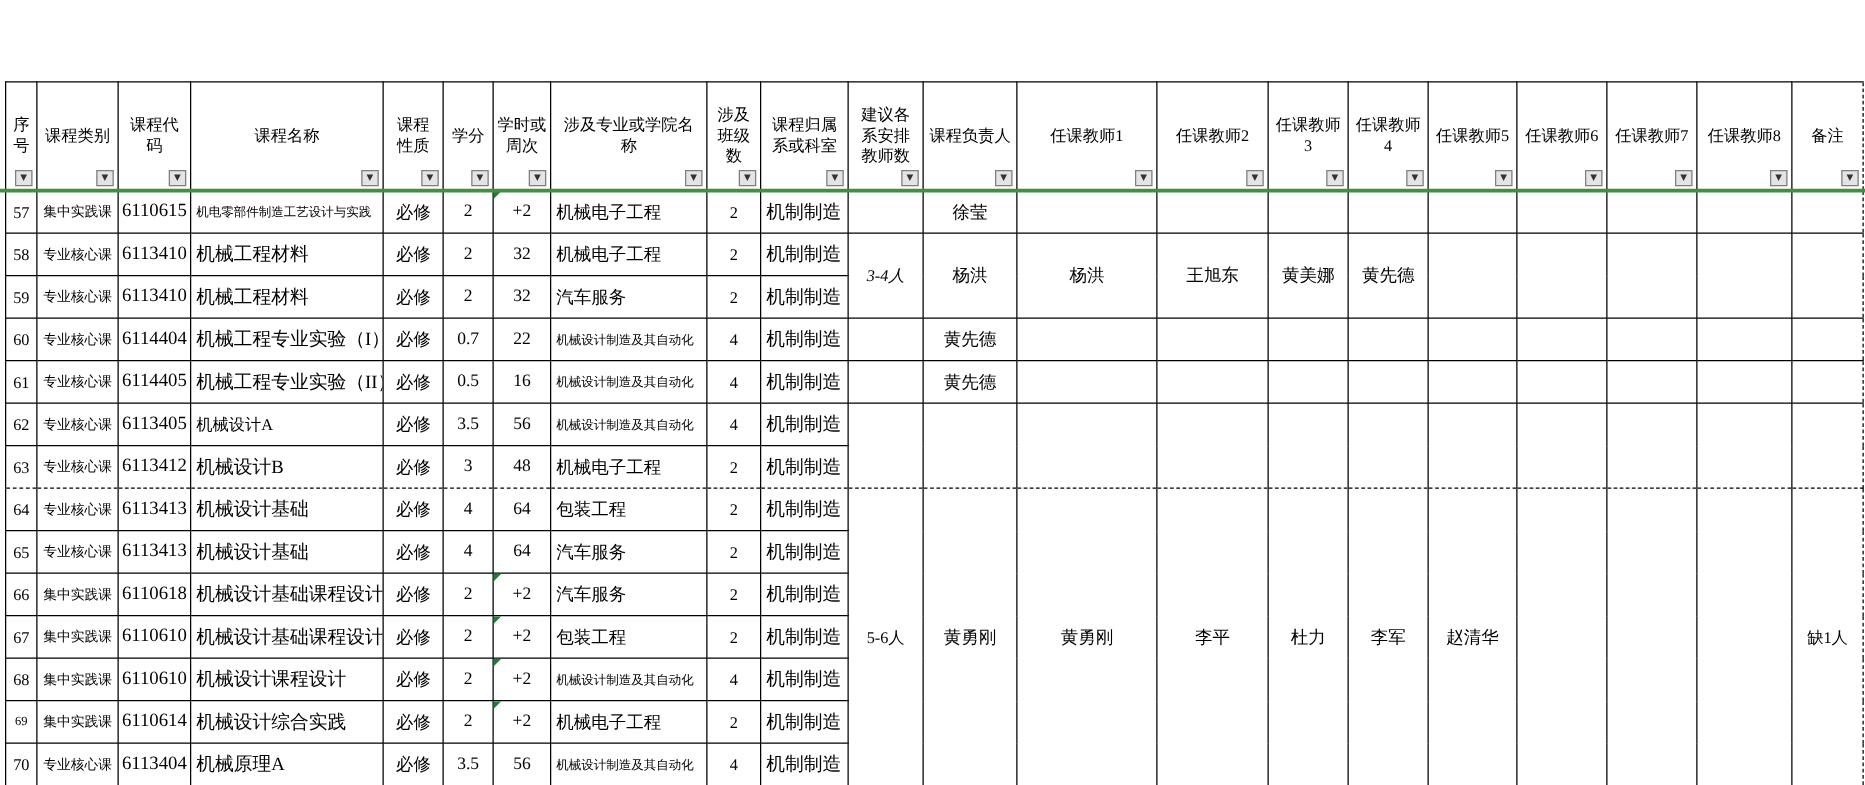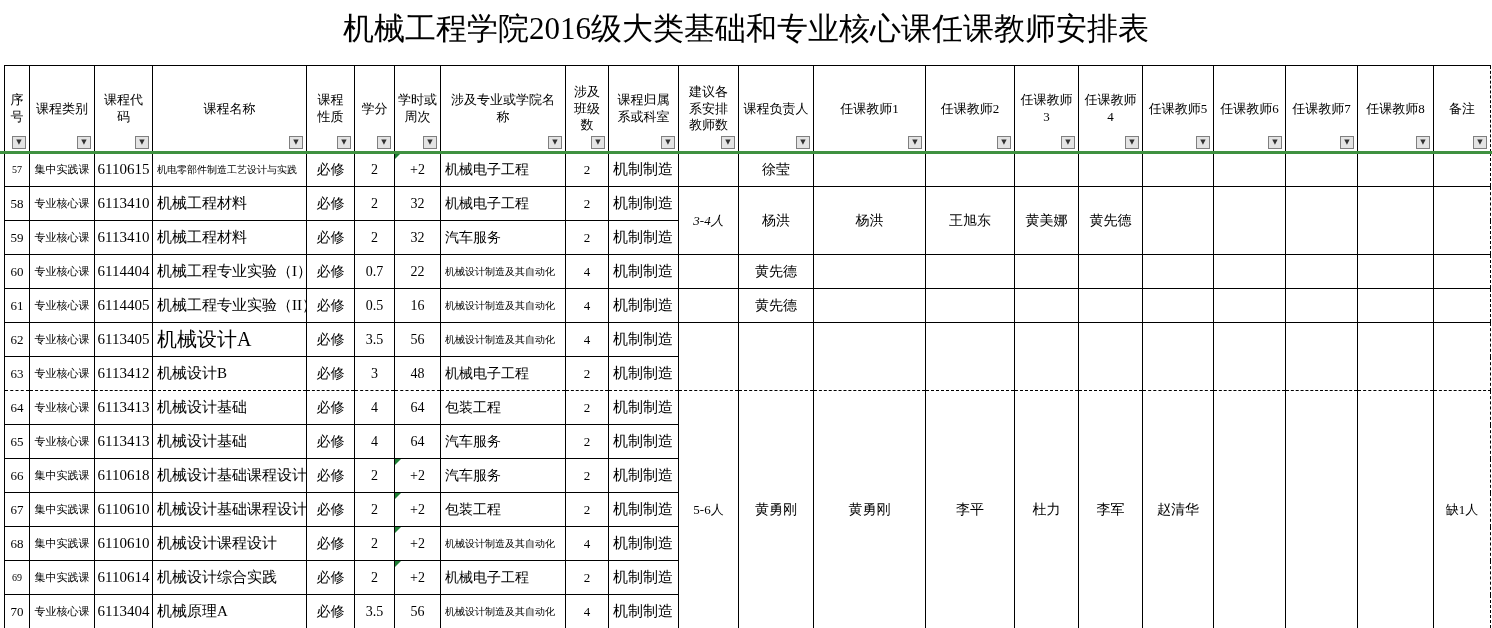--- a/index.html
+++ b/index.html
@@ -43,21 +43,20 @@
   }
   #frozen-line {
     position:absolute; left:0; top:151px; width:1492px; height:3px;
     background:var(--green,#3f9140);
   }
 </style>
 </head>
 <body>
 
 <div id="screen" data-name="spreadsheet-window">
-  <div id="title" data-name="sheet-title">机械工程学院2016级大类基础和专业核心课任课教师安排表</div>
 
   <table id="sheet" data-name="course-teacher-table">
     <colgroup id="cols">
         <col style="width: 25px;">
         <col style="width: 65px;">
         <col style="width: 58px;">
         <col style="width: 154px;">
         <col style="width: 48px;">
         <col style="width: 40px;">
         <col style="width: 46px;">
@@ -108,21 +107,21 @@
 4</span><span class="flt" data-name="filter-dropdown-icon">▼</span></th>
           <th data-name="col-header-teacher5"><span class="hlbl" data-name="col-header-label">任课教师5</span><span class="flt" data-name="filter-dropdown-icon">▼</span></th>
           <th data-name="col-header-teacher6"><span class="hlbl" data-name="col-header-label">任课教师6</span><span class="flt" data-name="filter-dropdown-icon">▼</span></th>
           <th data-name="col-header-teacher7"><span class="hlbl" data-name="col-header-label">任课教师7</span><span class="flt" data-name="filter-dropdown-icon">▼</span></th>
           <th data-name="col-header-teacher8"><span class="hlbl" data-name="col-header-label">任课教师8</span><span class="flt" data-name="filter-dropdown-icon">▼</span></th>
           <th data-name="col-header-note"><span class="hlbl" data-name="col-header-label">备注</span><span class="flt" data-name="filter-dropdown-icon">▼</span></th>
         </tr>
     </thead>
     <tbody id="tbody">
         <tr data-name="table-row">
-          <td data-name="cell-seq" class="" style="font-size: 10px;"><span data-name="cell-text">57</span></td>
+          <td data-name="cell-seq" class="" style="font-size: 13px;"><span data-name="cell-text">57</span></td>
           <td data-name="cell-category" class="" style="font-size: 11px;"><span data-name="cell-text">集中实践课</span></td>
           <td data-name="cell-code" class="" style="font-size: 15px;"><span data-name="cell-text">6110615</span></td>
           <td data-name="cell-name" class="al xs" style="font-size: 15px;"><span data-name="cell-text">机电零部件制造工艺设计与实践</span></td>
           <td data-name="cell-nature" class="" style="font-size: 14px;"><span data-name="cell-text">必修</span></td>
           <td data-name="cell-credits" class="" style="font-size: 14px;"><span data-name="cell-text">2</span></td>
           <td data-name="cell-hours" class="" style="font-size: 14px;"><span class="tri" data-name="cell-error-indicator-icon"></span><span data-name="cell-text">+2</span></td>
           <td data-name="cell-majors" class="al" style="font-size: 14px;"><span data-name="cell-text">机械电子工程</span></td>
           <td data-name="cell-class-count" class="" style="font-size: 13px;"><span data-name="cell-text">2</span></td>
           <td data-name="cell-dept" class="al" style="font-size: 15px;"><span data-name="cell-text">机制制造</span></td>
           <td data-name="cell-suggested" class="" style="font-size: 13px;"><span data-name="cell-text"></span></td>
@@ -215,21 +214,21 @@
           <td data-name="cell-teacher5" class="" style="font-size: 14px;"><span data-name="cell-text"></span></td>
           <td data-name="cell-teacher6" class="" style="font-size: 14px;"><span data-name="cell-text"></span></td>
           <td data-name="cell-teacher7" class="" style="font-size: 14px;"><span data-name="cell-text"></span></td>
           <td data-name="cell-teacher8" class="" style="font-size: 14px;"><span data-name="cell-text"></span></td>
           <td data-name="cell-note" class="" style="font-size: 13px;"><span data-name="cell-text"></span></td>
         </tr>
         <tr data-name="table-row">
           <td data-name="cell-seq" class="" style="font-size: 13px;"><span data-name="cell-text">62</span></td>
           <td data-name="cell-category" class="" style="font-size: 11px;"><span data-name="cell-text">专业核心课</span></td>
           <td data-name="cell-code" class="" style="font-size: 15px;"><span data-name="cell-text">6113405</span></td>
-          <td data-name="cell-name" class="al" style="font-size: 20px; margin-top: 16px;"><span data-name="cell-text">机械设计A</span></td>
+          <td data-name="cell-name" class="al" style="font-size: 13px; margin-top: 16px;"><span data-name="cell-text">机械设计A</span></td>
           <td data-name="cell-nature" class="" style="font-size: 14px;"><span data-name="cell-text">必修</span></td>
           <td data-name="cell-credits" class="" style="font-size: 14px;"><span data-name="cell-text">3.5</span></td>
           <td data-name="cell-hours" class="" style="font-size: 14px;"><span data-name="cell-text">56</span></td>
           <td data-name="cell-majors" class="al xs" style="font-size: 14px;"><span data-name="cell-text">机械设计制造及其自动化</span></td>
           <td data-name="cell-class-count" class="" style="font-size: 13px;"><span data-name="cell-text">4</span></td>
           <td data-name="cell-dept" class="al" style="font-size: 15px;"><span data-name="cell-text">机制制造</span></td>
           <td data-name="cell-suggested" class="pbb" rowspan="2" style="font-size: 13px;"><span data-name="cell-text"></span></td>
           <td data-name="cell-leader" class="pbb" rowspan="2" style="font-size: 14px;"><span data-name="cell-text"></span></td>
           <td data-name="cell-teacher1" class="pbb" rowspan="2" style="font-size: 14px;"><span data-name="cell-text"></span></td>
           <td data-name="cell-teacher2" class="pbb" rowspan="2" style="font-size: 14px;"><span data-name="cell-text"></span></td>

